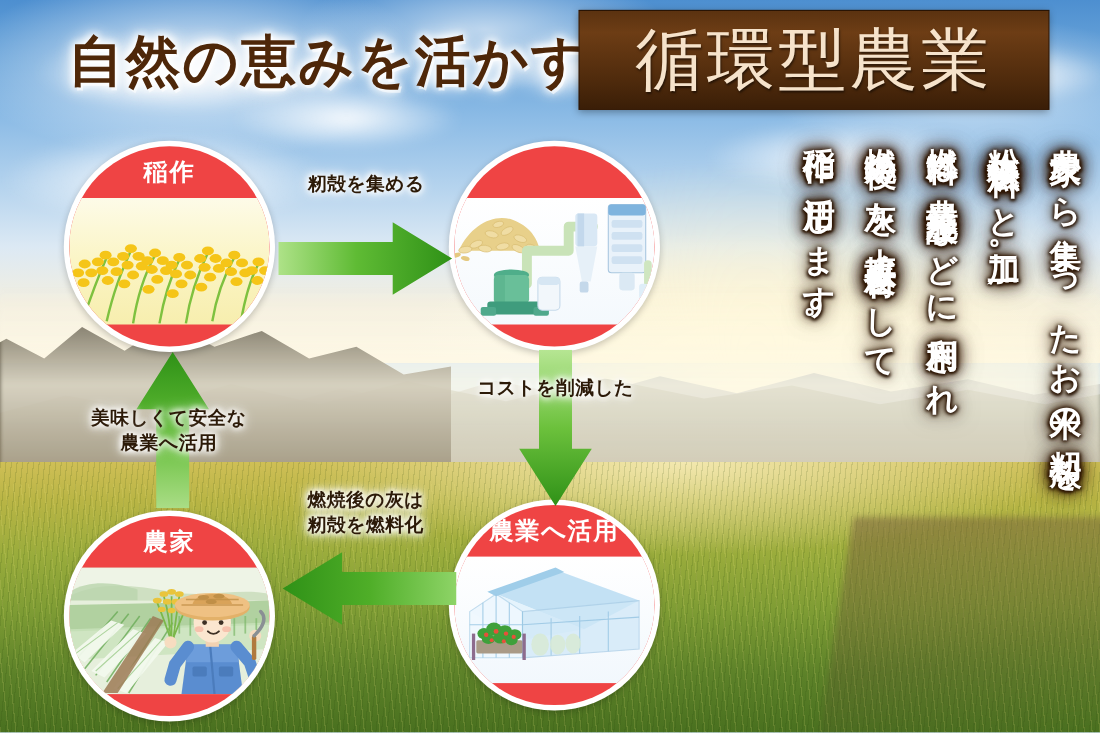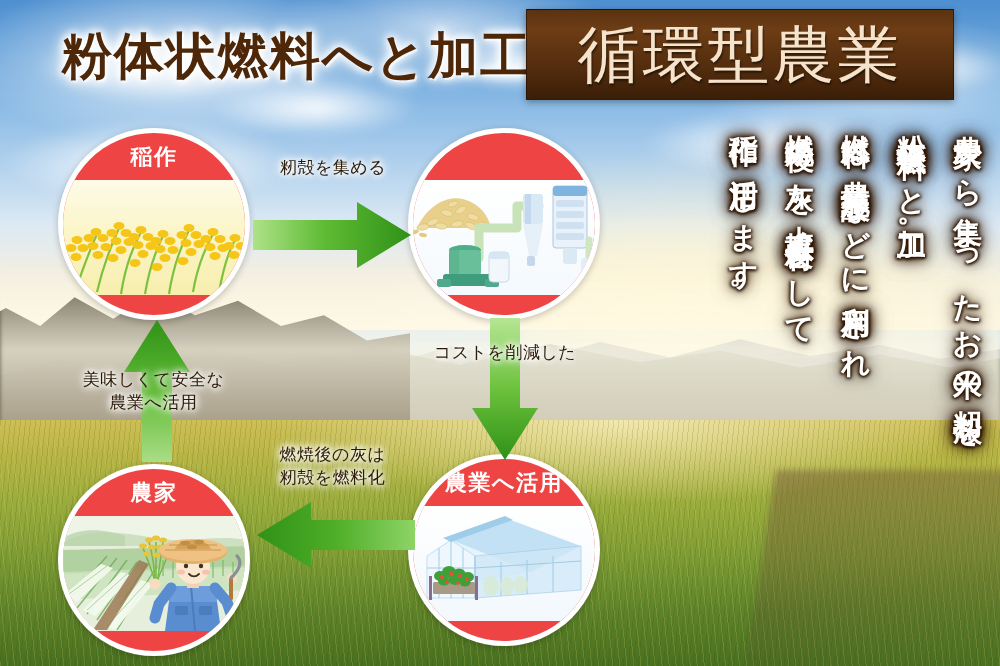--- a/index.html
+++ b/index.html
@@ -127,21 +127,21 @@
   
   .art-rice { background:linear-gradient(180deg,#fdfbe8 0%,#fbf5c6 48%,#f7eeae 100%); }
   .art-fuel { background:linear-gradient(180deg,#ffffff 0%,#f4f9fd 100%); }
   .art-agri { background:linear-gradient(180deg,#ffffff 0%,#f2f8fd 100%); }
   .art-farmer { background:linear-gradient(180deg,#dfe9d6 0%,#eef3e5 100%); }
 
   
   .arrow { position:absolute; }
   .arrow-label {
     position:absolute; text-align:center; color:#2c1a08;
-    font-size:17px; font-weight:400; line-height:23px; letter-spacing:.5px;
+    font-size:17px; font-weight:700; line-height:23px; letter-spacing:.5px;
     text-shadow:0 0 6px #fff,0 0 6px #fff,0 0 10px #fff,0 0 14px rgba(255,255,255,.95);
     white-space:nowrap;
   }
   #arrow-right  { left:253px; top:200px; width:160px; height:70px; }
   #label-right  { left:253px; top:156px; width:160px; }
   #arrow-down   { left:470px; top:318px; width:70px; height:144px; }
   #label-down   { left:405px; top:341px; width:200px; }
   #arrow-left   { left:255px; top:500px; width:160px; height:70px; }
   #label-left   { left:240px; top:443px; width:185px; }
   #arrow-up     { left:122px; top:320px; width:70px; height:142px; }
@@ -176,21 +176,21 @@
     <div class="bg-mtn-far"></div>
     <div class="bg-mtn-mid"></div>
     <div class="bg-mtn-left"></div>
     <div class="bg-haze"></div>
     <div class="bg-field"></div>
     <div class="bg-field-tex"></div>
     <div class="bg-field-tex2"></div>
     <div class="bg-path"></div>
   </div>
 
-  <div class="headline">粉体状燃料へと加工</div>
+  <div class="headline">自然の恵みを活かす</div>
   <div class="title-box">
     <span class="title-box-text">循環型農業</span>
   </div>
 
   <div class="node" id="node-rice">
     <div class="node-inner">
       <div class="node-title">稲作</div>
       <div class="node-art art-rice">
         <svg width="182" height="115" viewBox="0 0 182 115">
           <g stroke="#7ec13f" stroke-width="2.2" fill="none">

